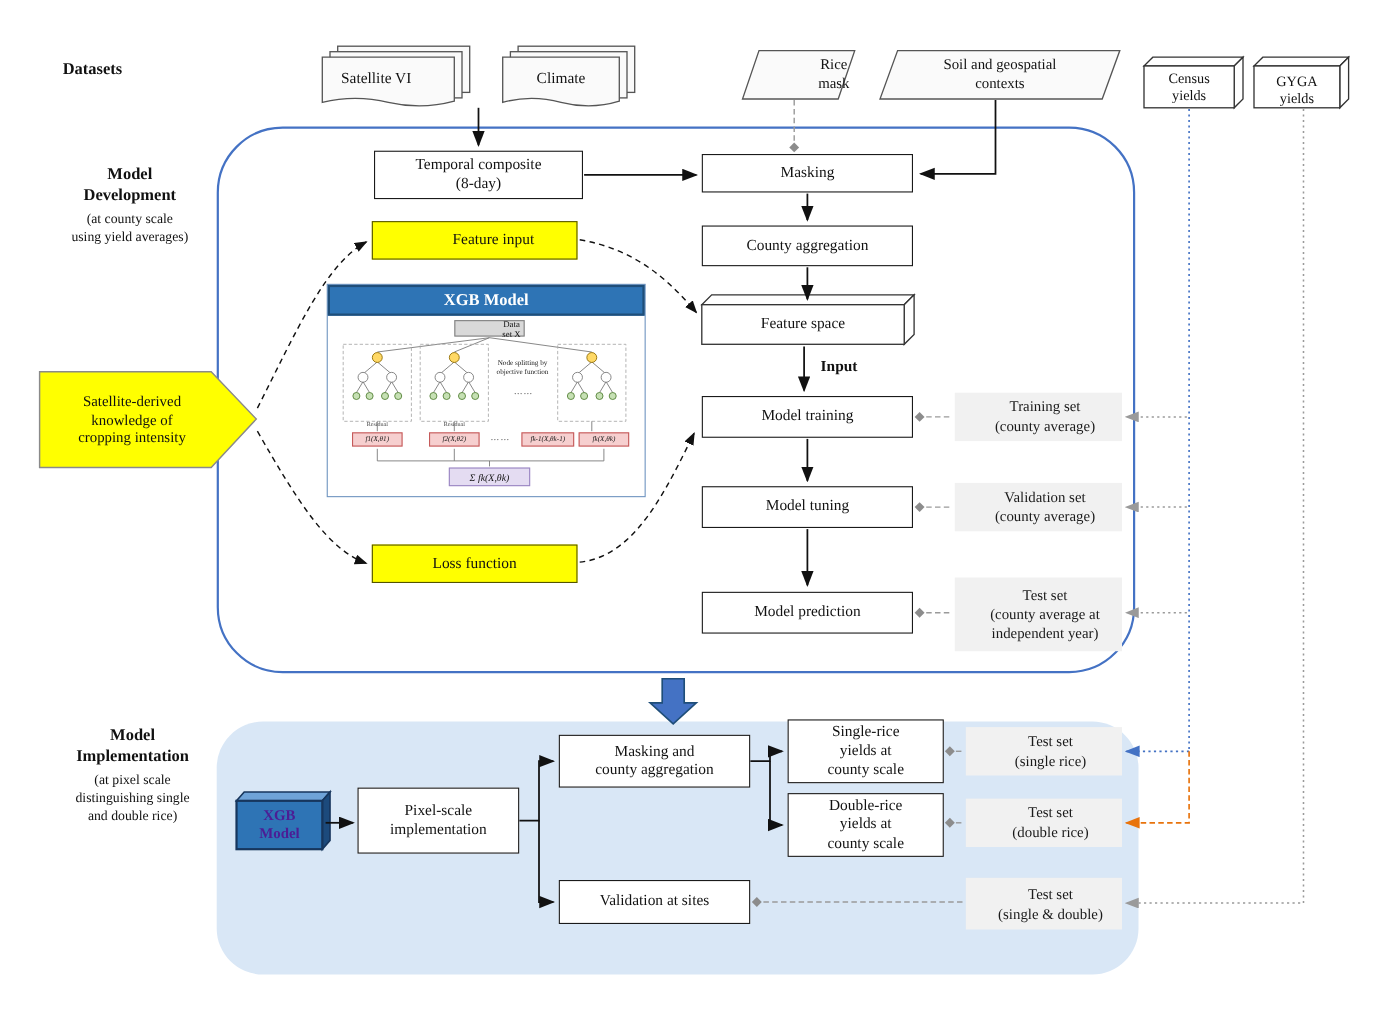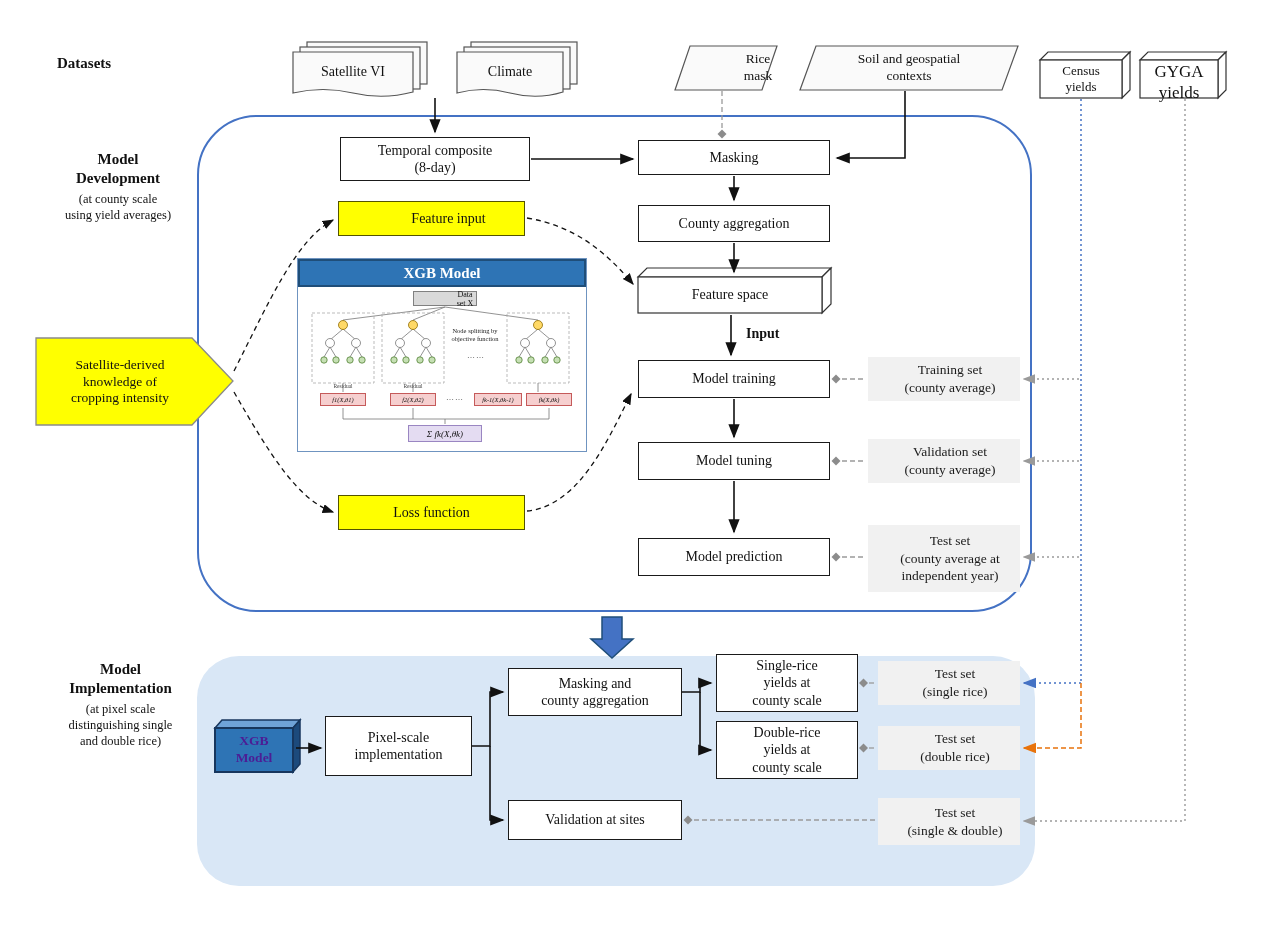--- a/index.html
+++ b/index.html
@@ -171,29 +171,29 @@
 
     <path class="dotg" marker-end="url(#mG)" d="M1185,99 L1185,821 L1024,821"></path>
 
     <path class="dashb" marker-end="url(#mB)" d="M234,371 C270,300 296,240 333,220"></path>
     <path class="dashb" marker-end="url(#mB)" d="M234,392 C270,455 298,500 333,512"></path>
     <path class="dashb" marker-end="url(#mB)" d="M527,218 C575,226 606,252 633,284"></path>
     <path class="dashb" marker-end="url(#mB)" d="M527,511 C578,506 606,444 631,394"></path>
   </svg>
 
   <div class="sec-label" style="left:57px; top:55px; width:120px;">Datasets</div>
-  <div class="shape-label" style="left:293px; top:56px; width:120px; height:32px; font-size:14px;">Satellite VI</div>
+  <div class="shape-label" style="left:282px; top:56px; width:120px; height:32px; font-size:14px;">Satellite VI</div>
   <div class="shape-label" style="left:457px; top:56px; width:106px; height:32px; font-size:14px;">Climate</div>
   <div class="shape-label" style="left:708px; top:49px; width:100px; height:38px;">Rice
 mask</div>
   <div class="shape-label" style="left:806px; top:49px; width:206px; height:38px;">Soil and geospatial
 contexts</div>
   <div class="shape-label" style="left:1040px; top:60px; width:82px; height:38px; font-size:13px;">Census
 yields</div>
-  <div class="shape-label" style="left:1140px; top:60px; width:78px; height:44px; font-size:17px;">GYGA
+  <div class="shape-label" style="left:1140px; top:60px; width:78px; height:44px; font-size:13px;">GYGA
 yields</div>
 
   <div class="side-label" style="left:28px; top:150px; width:180px;">
     <div class="side-title">Model
 Development</div>
     <div class="side-sub">(at county scale
 using yield averages)</div>
   </div>
 
   <div class="box multiline" style="left:340px; top:137px; width:190px; height:44px;">Temporal composite

